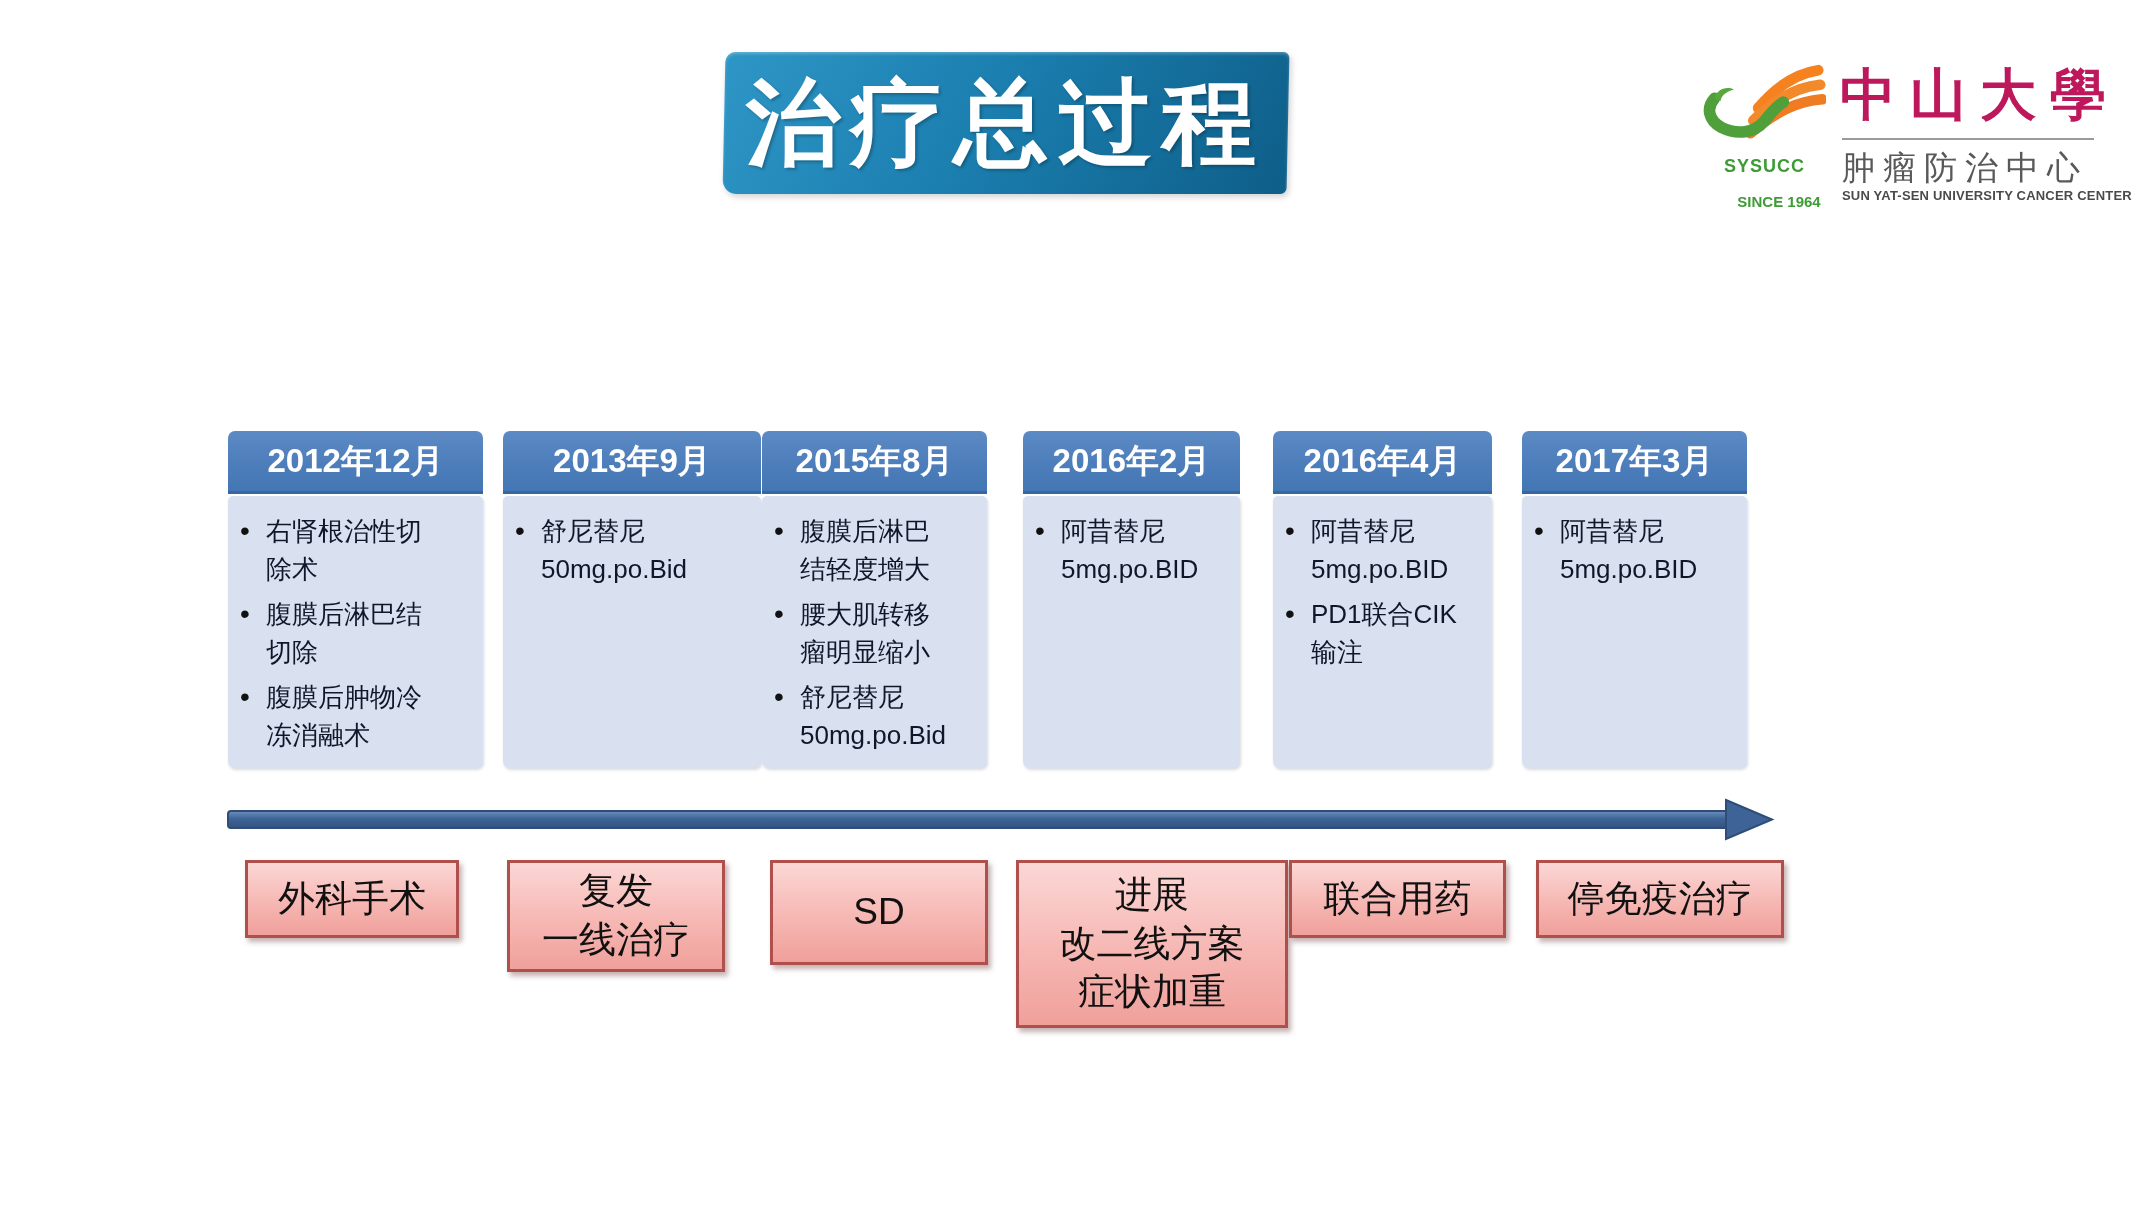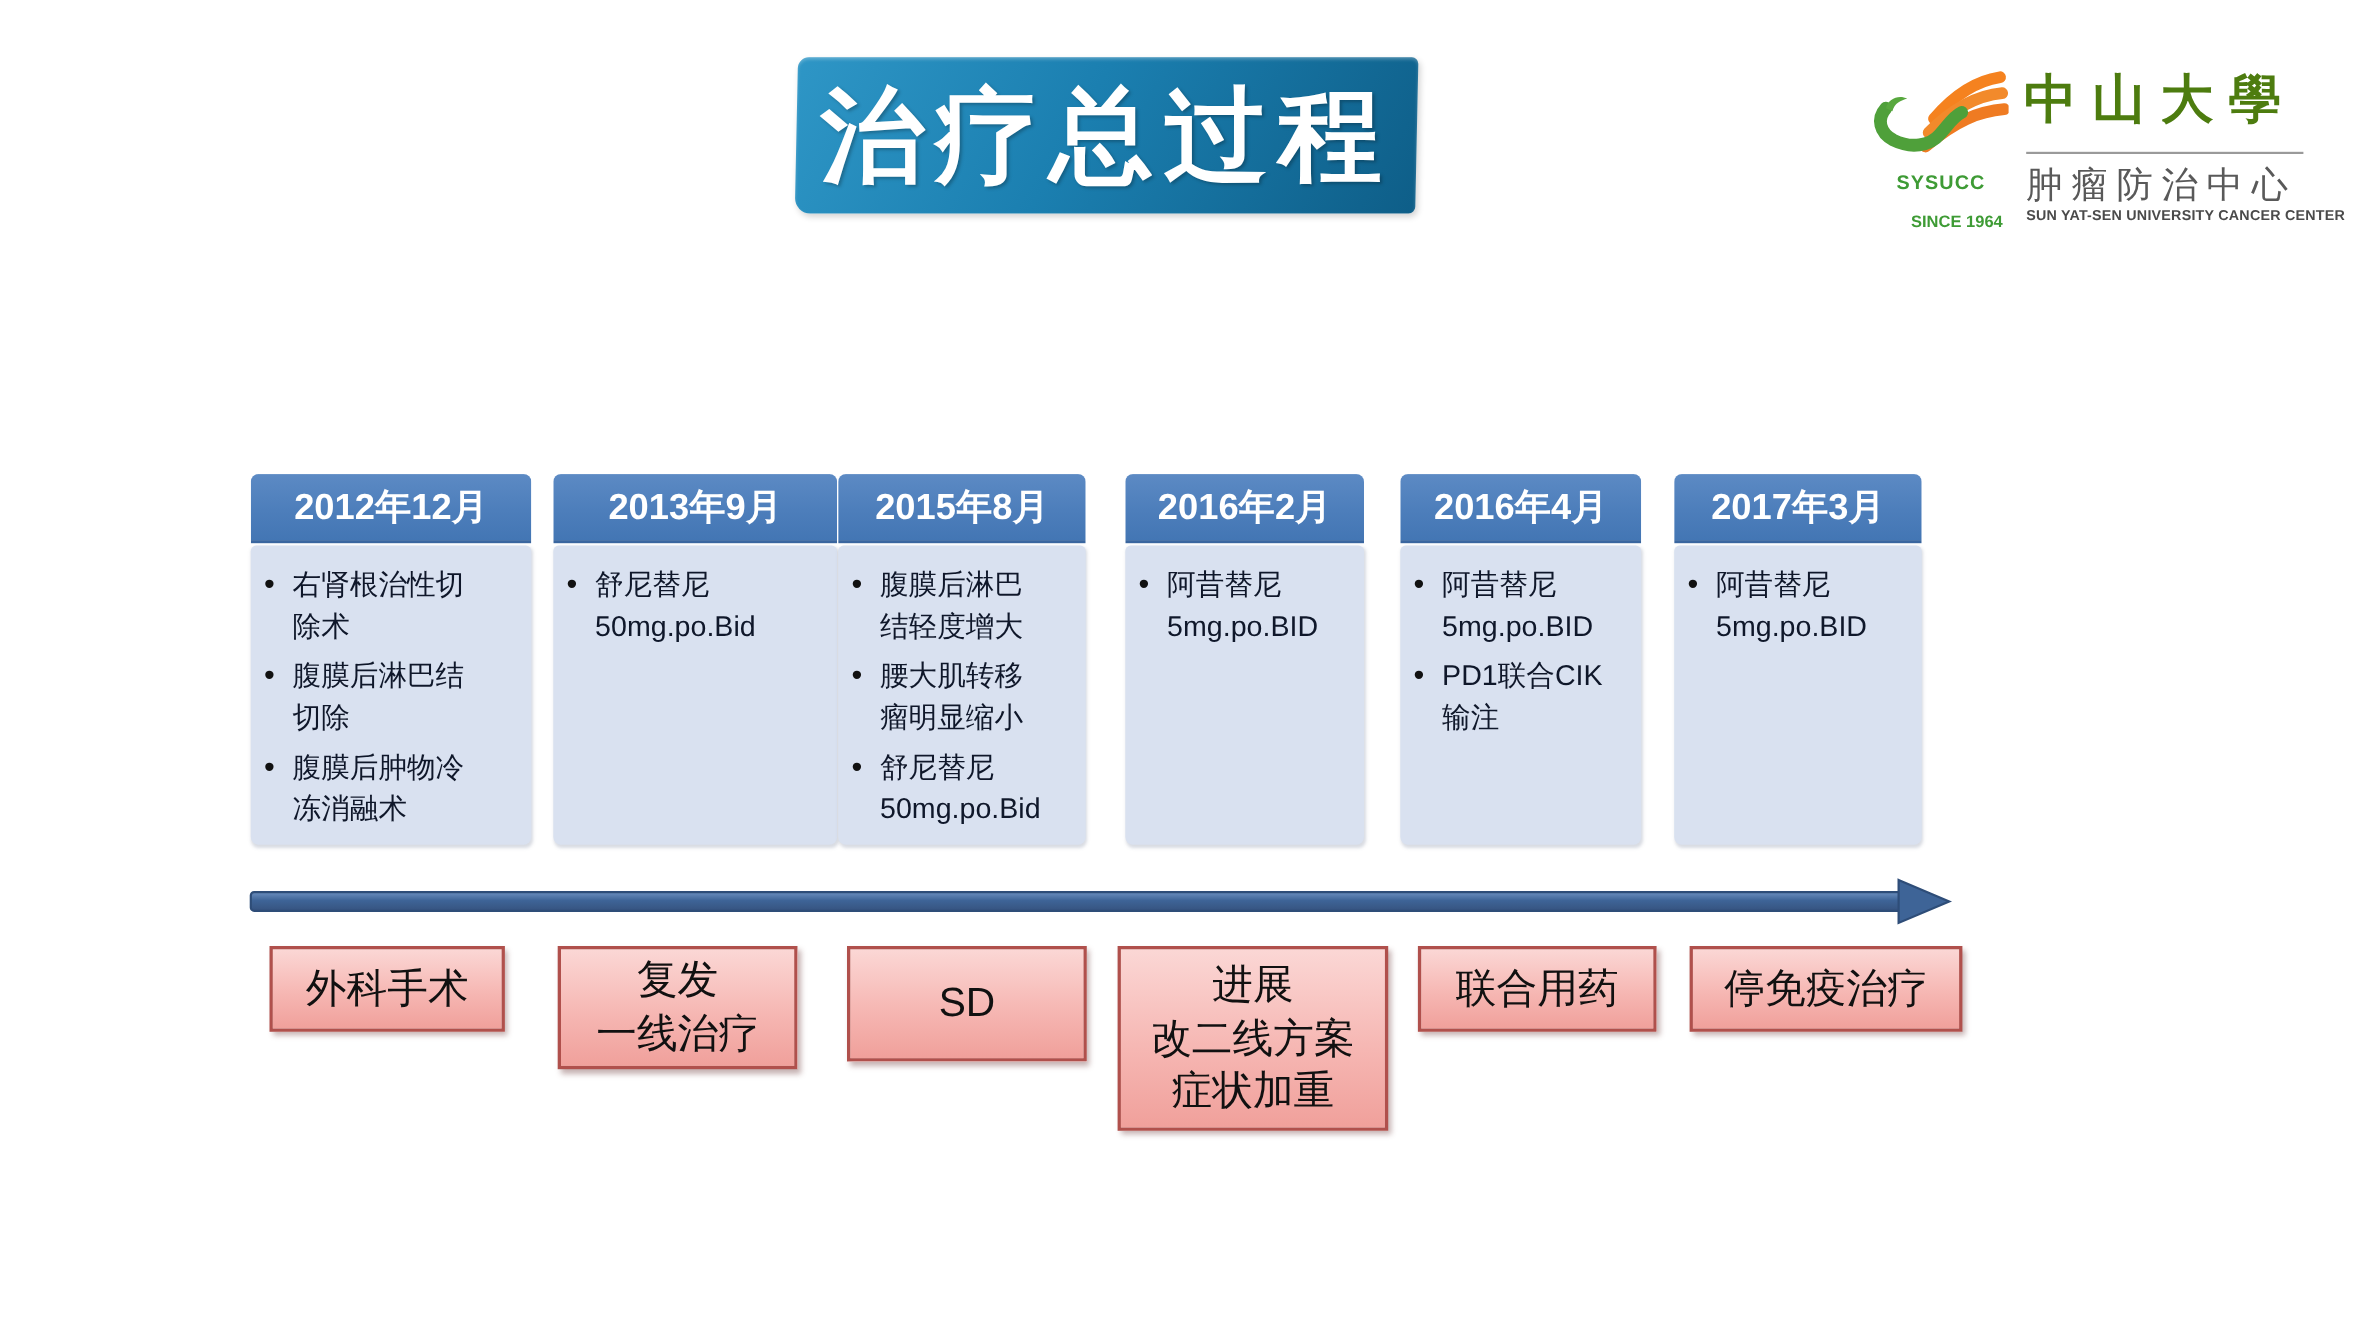--- a/index.html
+++ b/index.html
@@ -26,21 +26,21 @@
   }
 
   
   .logo{position:absolute;left:1700px;top:52px;width:430px;height:160px;}
   .logo-mark{position:absolute;left:0;top:6px;width:126px;height:100px;}
   .logo-sysucc{position:absolute;left:24px;top:104px;width:110px;text-align:left;
     color:var(--logo-green,#3E9B35);font-weight:bold;font-size:18px;letter-spacing:1px;}
   .logo-since{position:absolute;left:24px;top:141px;width:110px;text-align:center;
     color:var(--logo-green,#3E9B35);font-weight:bold;font-size:15px;}
   .logo-cn{position:absolute;left:140px;top:6px;width:270px;
-    font-family:"DejaVu Serif",serif;font-weight:bold;font-size:48px;color:#4d7c0f;
+    font-family:"DejaVu Serif",serif;font-weight:bold;font-size:56px;color:#be185d;
     letter-spacing:14px;white-space:nowrap;}
   .logo-rule{position:absolute;left:142px;top:86px;width:252px;height:2px;background:#9a9a9a;}
   .logo-center-cn{position:absolute;left:142px;top:94px;width:270px;
     font-size:33px;color:#595959;letter-spacing:8px;white-space:nowrap;}
   .logo-center-en{position:absolute;left:142px;top:136px;width:262px;
     font-size:13px;font-weight:bold;color:#4a4a4a;letter-spacing:.2px;white-space:nowrap;}
 
   
   .cols{position:absolute;left:0;top:0;}
   .col{position:absolute;top:414px;margin-top:17px;}
@@ -81,21 +81,21 @@
     box-shadow:3px 4px 5px rgba(110,60,60,.4);
     display:flex;align-items:center;justify-content:center;
     box-sizing:border-box;
   }
   .stage .stage-text{
     font-size:37px;line-height:1.32;color:#111;text-align:center;white-space:pre-line;
   }
   .stage:nth-child(1){left:245px;width:214px;height:78px;}
   .stage:nth-child(2){left:507px;width:218px;height:112px;}
   .stage:nth-child(3){left:770px;width:218px;height:105px;}
-  .stage:nth-child(4){left:1016px;width:246px;height:168px;}
+  .stage:nth-child(4){left:1016px;width:272px;height:168px;}
   .stage:nth-child(5){left:1289px;width:217px;height:78px;}
   .stage:nth-child(6){left:1536px;width:248px;height:78px;}
 </style>
 </head>
 <body>
 
 <div class="slide">
 
   <div class="banner">
     <span class="title-text">治疗总过程</span>

